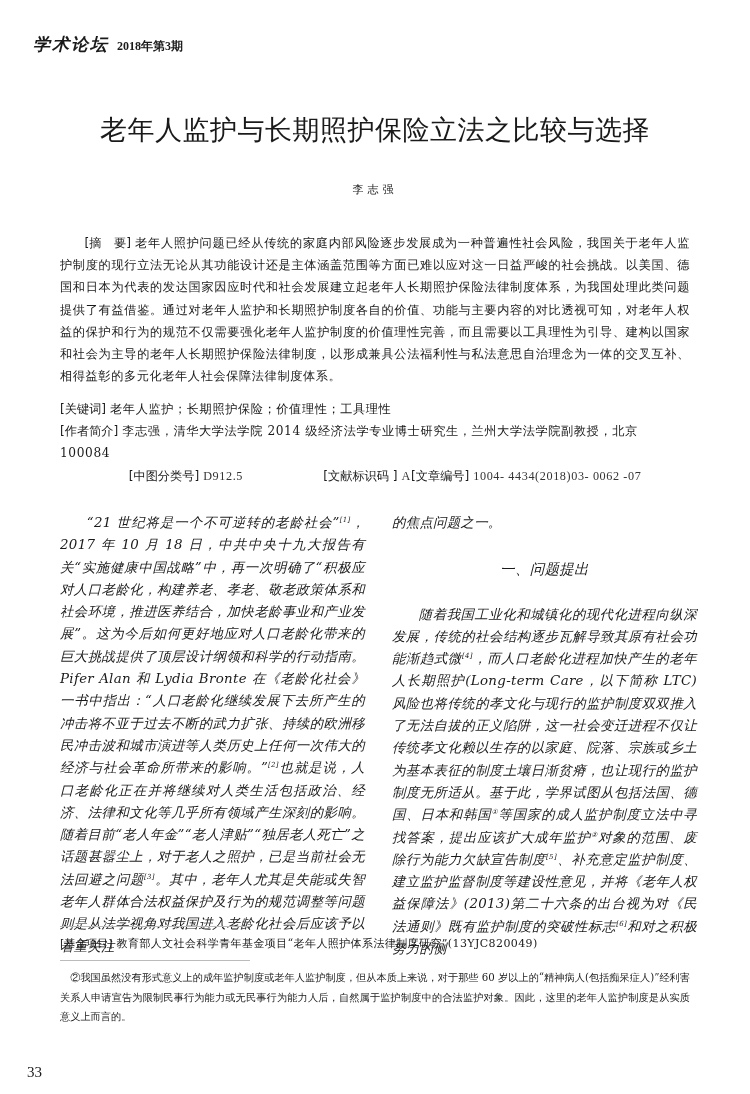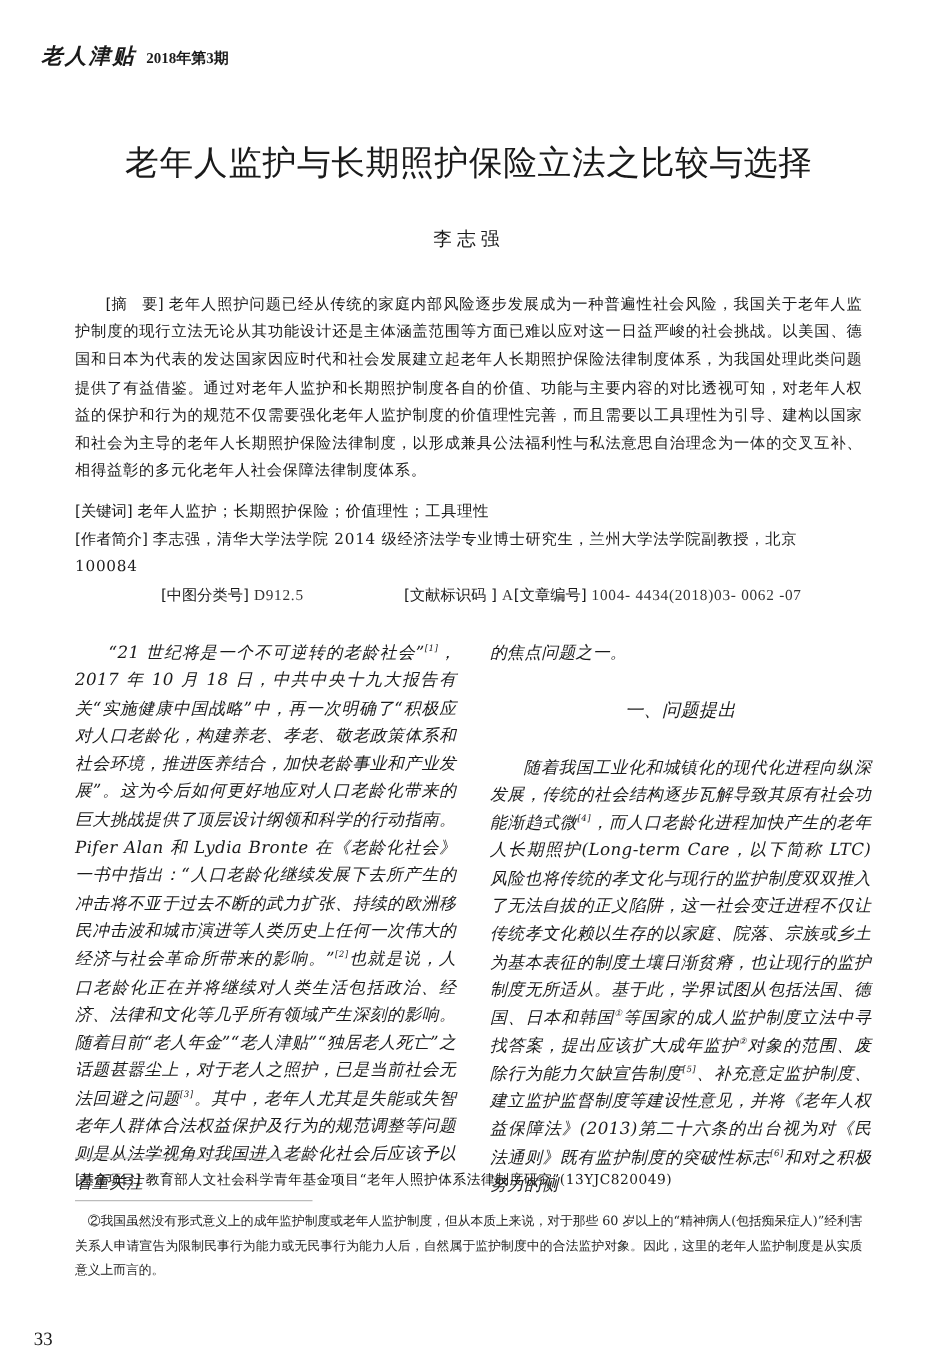--- a/index.html
+++ b/index.html
@@ -4,21 +4,21 @@
 <style>
   html, body { margin: 0; padding: 0; background: #ffffff; }
   body { width: 750px; height: 1094px; position: relative; overflow: hidden; color: #1a1a1a;
          font-family: "DejaVu Serif", "Liberation Serif", serif; }
   .header { position: absolute; left: 33px; top: 33px; display: flex; align-items: baseline; }
   .journal-name { font-family: "DejaVu Serif", serif; font-size: 17px; font-weight: bold; font-style: italic; letter-spacing: 2px; }
   .issue { font-family: "Liberation Serif", serif; font-size: 12px; font-weight: bold; margin-left: 8px; }
   .title { position: absolute; left: 0; width: 750px; top: 112px; text-align: center;
            font-family: "DejaVu Sans", sans-serif; font-size: 27px; font-weight: normal; letter-spacing: 0.5px; }
   .author { position: absolute; left: 0; width: 750px; top: 182px; text-align: center;
-            font-family: "DejaVu Serif", serif; font-size: 15px; letter-spacing: 4px; }
+            font-family: "DejaVu Serif", serif; font-size: 11px; letter-spacing: 4px; }
   .abstract { position: absolute; left: 60px; width: 630px; top: 232px; font-size: 12.2px; line-height: 22.2px;
               text-align: justify; text-indent: 0; letter-spacing: 0.6px; }
   .lbl { font-family: "DejaVu Sans", sans-serif; letter-spacing: 0; margin-right: 4px; }
   .meta-line { position: absolute; left: 60px; width: 630px; font-size: 12.2px; letter-spacing: 0.6px; line-height: 22px; }
   .kw { top: 398px; }
   .ai { top: 420px; }
   .codes { top: 465px; display: flex; font-family: "Liberation Serif", serif; text-align: right; }
   .codes .c1 { width: 183px; } .codes .c2 { width: 168px; }
   .codes span.v { font-family: "Liberation Serif", serif; color: #333; }
   .col { position: absolute; top: 512px; width: 305px; font-size: 13.4px; line-height: 22.3px; text-align: justify; letter-spacing: 0.3px; font-style: italic; }
@@ -31,21 +31,21 @@
   .rule { position: absolute; left: 60px; width: 190px; height: 1px; background: #bbb; }
   .fund { position: absolute; left: 60px; top: 936px; font-size: 11px; letter-spacing: 0.4px; }
   .notes { position: absolute; left: 60px; width: 630px; top: 968px; font-size: 10.2px; line-height: 19.5px; text-align: justify; color: #222; }
   .notes p { margin: 0; text-indent: 1em; }
   .pageno { position: absolute; left: 27px; top: 1064px; font-family: "Liberation Serif", serif; font-size: 15px; }
 </style>
 </head>
 <body>
 
 <div class="header">
-  <span class="journal-name">老人津贴</span>
+  <span class="journal-name">学术论坛</span>
   <span class="issue">2018年第3期</span>
 </div>
 
 <h1 class="title" style="margin:0;">老年人监护与长期照护保险立法之比较与选择</h1>
 <div class="author">李志强</div>
 
 <div class="abstract">
   <span style="display:inline-block;width:2em;"></span><span class="lbl">[摘　要]</span><span>老年人照护问题已经从传统的家庭内部风险逐步发展成为一种普遍性社会风险，我国关于老年人监护制度的现行立法无论从其功能设计还是主体涵盖范围等方面已难以应对这一日益严峻的社会挑战。以美国、德国和日本为代表的发达国家因应时代和社会发展建立起老年人长期照护保险法律制度体系，为我国处理此类问题提供了有益借鉴。通过对老年人监护和长期照护制度各自的价值、功能与主要内容的对比透视可知，对老年人权益的保护和行为的规范不仅需要强化老年人监护制度的价值理性完善，而且需要以工具理性为引导、建构以国家和社会为主导的老年人长期照护保险法律制度，以形成兼具公法福利性与私法意思自治理念为一体的交叉互补、相得益彰的多元化老年人社会保障法律制度体系。</span>
 </div>
 

